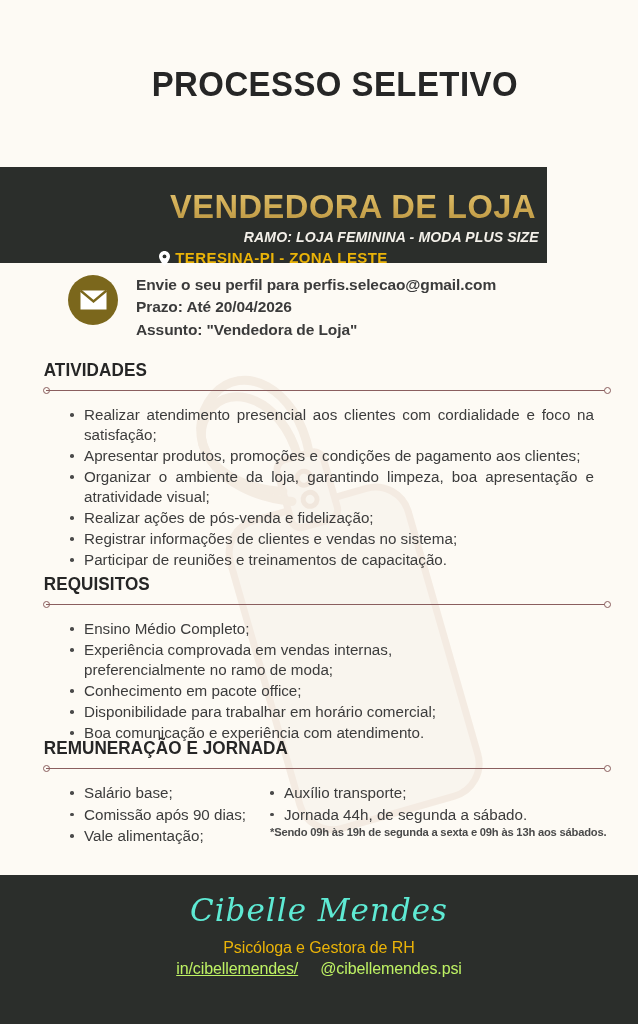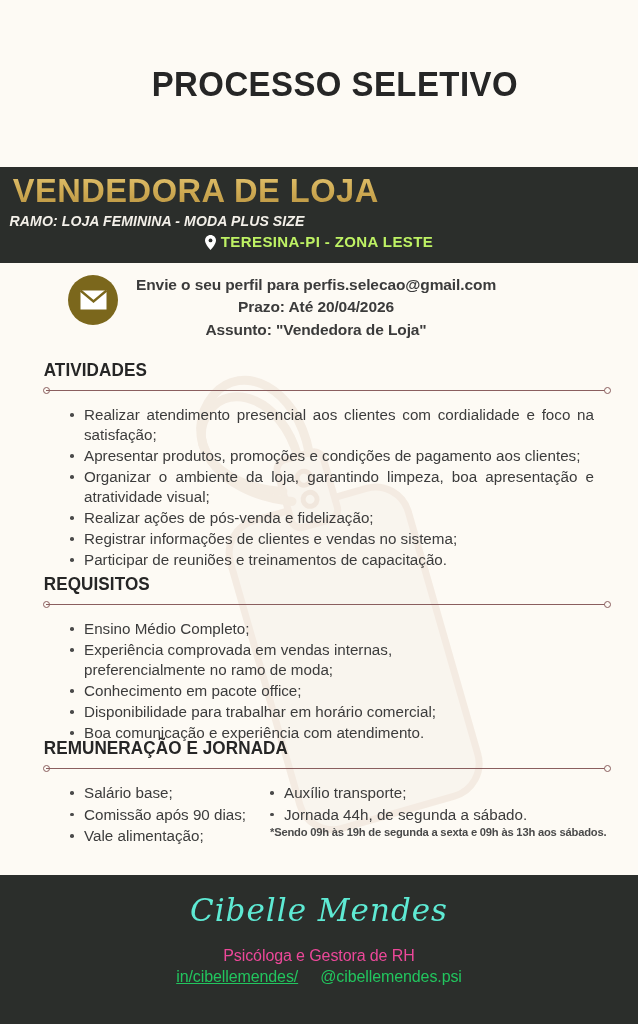--- a/index.html
+++ b/index.html
@@ -57,26 +57,26 @@
     text-align: center;
     font-stretch: condensed;
     transform: scaleX(0.94);
   }
 
   
   .hero {
     position: absolute;
     top: 167px;
     left: 0;
-    width: 638px;
+    width: 547px;
     height: 96px;
     background: #2B2E2B;
     z-index: 2;
-    text-align: left;
-    padding-top: 4px;
+    text-align: right;
+    padding-top: 20px;
   }
   .hero-role {
     font-size: 34px;
     font-weight: bold;
     letter-spacing: 0.5px;
     background: linear-gradient(180deg, #E3C574 0%, #D2AE56 45%, #B89340 100%);
     -webkit-background-clip: text;
     background-clip: text;
     color: transparent;
     -webkit-text-fill-color: transparent;
@@ -88,40 +88,39 @@
     font-style: italic;
     font-weight: bold;
     color: #F3F0E9;
     letter-spacing: 0.1px;
     margin-top: 3px;
     transform: scaleX(0.97);
   }
   .hero-local {
     font-size: 15px;
     font-weight: bold;
-    color: #bef264;
+    color: #eab308;
     letter-spacing: 0.4px;
     margin-top: 4px;
     display: flex;
     align-items: center;
     justify-content: center;
     gap: 5px;
   }
   .pin-icon { display: inline-flex; transform: translateY(1px); }
 
   
   .contact {
     position: absolute;
     top: 272px;
     left: 68px;
     display: flex;
     align-items: flex-start;
     gap: 18px;
     z-index: 3;
-    text-align: center;
   }
   .mail-circle {
     width: 50px;
     height: 50px;
     border-radius: 50%;
     background: #7B671C;
     display: flex;
     align-items: center;
     justify-content: center;
     flex: none;
@@ -248,28 +247,28 @@
   .footer-name {
     font-family: "DejaVu Serif", serif;
     font-style: italic;
     font-size: 31px;
     color: #5eead4;
     letter-spacing: 1px;
     line-height: 1.1;
   }
   .footer-role {
     font-size: 16px;
-    color: #ec4899;
-    margin-top: 20px;
+    color: #eab308;
+    margin-top: 12px;
     letter-spacing: -0.1px;
   }
   .footer-links {
     margin-top: 3px;
     font-size: 16px;
-    color: #22c55e;
+    color: #bef264;
     display: flex;
     justify-content: center;
     gap: 22px;
     letter-spacing: -0.1px;
   }
   .footer-links .ln { text-decoration: underline; }
 </style>
 </head>
 <body>
 

